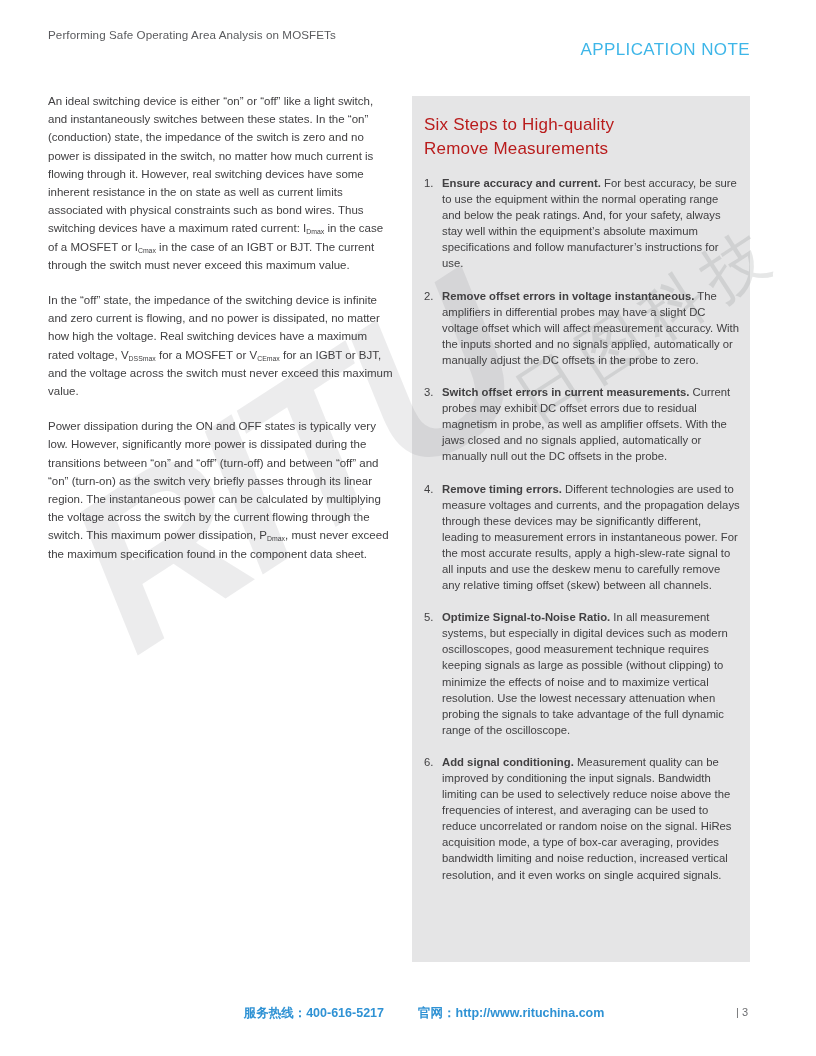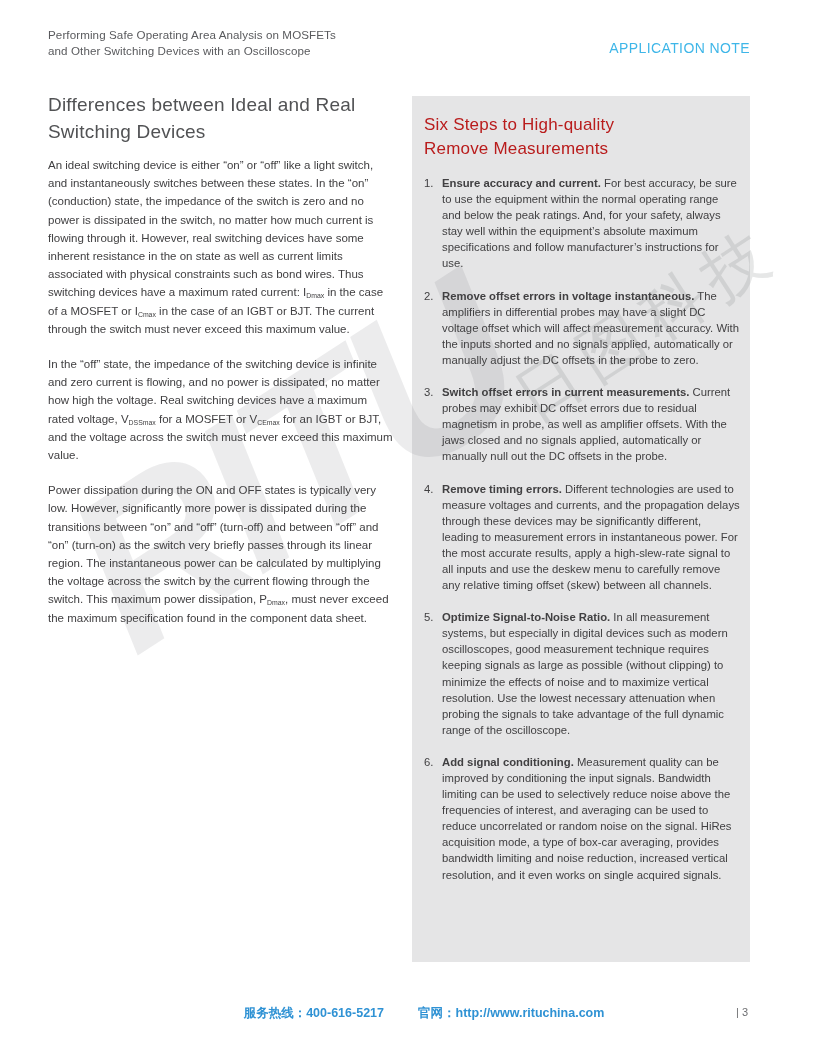--- a/index.html
+++ b/index.html
@@ -1,21 +1,21 @@
 <!DOCTYPE html>
 <html><head>
 <meta charset="utf-8">
 <style>
   html,body{margin:0;padding:0;}
   body{background:#ffffff;font-family:"Liberation Sans","DejaVu Sans",sans-serif;}
   .page{position:relative;width:816px;height:1056px;background:#ffffff;overflow:hidden;}
 
   
   .doc-title{position:absolute;left:48px;top:27px;font-size:11.6px;line-height:15.5px;color:#595a5d;letter-spacing:0.1px;}
-  .badge{position:absolute;right:66px;top:40px;font-size:14px;letter-spacing:0.4px;color:#3eb6e8;}
+  .badge{position:absolute;right:66px;top:40px;font-size:17px;letter-spacing:0.4px;color:#3eb6e8;}
 
   
   .leftcol{position:absolute;left:48px;top:92px;width:347px;z-index:2;}
   .leftcol h1{margin:0 0 11px 0;font-size:19px;line-height:26.5px;font-weight:400;color:#515254;letter-spacing:0.2px;}
   .hl{display:block;}
   .leftcol p{margin:0 0 17px 0;font-size:11.5px;line-height:18.2px;color:#414042;}
   sub{font-size:0.6em;vertical-align:-0.25em;line-height:0;}
 
   
   .graybox{position:absolute;left:412px;top:96px;width:338px;height:866px;background:#e5e5e6;}
@@ -37,34 +37,29 @@
   .footline .url{color:#2f92d4;text-decoration:none;cursor:pointer;}
   .pagenum{position:absolute;right:68px;top:1006px;font-size:11px;color:#6d6e71;z-index:2;}
 </style>
 </head>
 <body>
 
 <div class="page">
 
   <div class="doc-title">
     <div>Performing Safe Operating Area Analysis on MOSFETs</div>
-    <div>and Other Switching Devices with an Oscilloscope</div>
   </div>
   <div class="badge">APPLICATION NOTE</div>
 
   <div class="graybox"></div>
 
   <div class="wm wm-logo">RITU</div>
   <div class="wm wm-cn">日图科技</div>
 
   <main class="leftcol">
-    <h1>
-      <span class="hl">Differences between Ideal and Real</span>
-      <span class="hl">Switching Devices</span>
-    </h1>
     <p>An ideal switching device is either “on” or “off” like a light switch, and instantaneously switches between these states. In the “on” (conduction) state, the impedance of the switch is zero and no power is dissipated in the switch, no matter how much current is flowing through it. However, real switching devices have some inherent resistance in the on state as well as current limits associated with physical constraints such as bond wires.  Thus switching devices have a maximum rated current: I<sub>Dmax</sub> in the case of a MOSFET or I<sub>Cmax</sub> in the case of an IGBT or BJT. The current through the switch must never exceed this maximum value.</p>
     <p>In the “off” state, the impedance of the switching device is infinite and zero current is flowing, and no power is dissipated, no matter how high the voltage. Real switching devices have a maximum rated voltage, V<sub>DSSmax</sub> for a MOSFET or V<sub>CEmax</sub> for an IGBT or BJT, and the voltage across the switch must never exceed this maximum value.</p>
     <p>Power dissipation during the ON and OFF states is typically very low.  However, significantly more power is dissipated during the transitions between “on” and “off” (turn-off) and between “off” and “on” (turn-on) as the switch very briefly passes through its linear region. The instantaneous power can be calculated by multiplying the voltage across the switch by the current flowing through the switch. This maximum power dissipation, P<sub>Dmax</sub>, must never exceed the maximum specification found in the component data sheet.</p>
   </main>
 
   <section class="boxcontent">
     <h2>
       <span class="hl">Six Steps to High-quality</span>
       <span class="hl">Remove Measurements</span>
     </h2>

